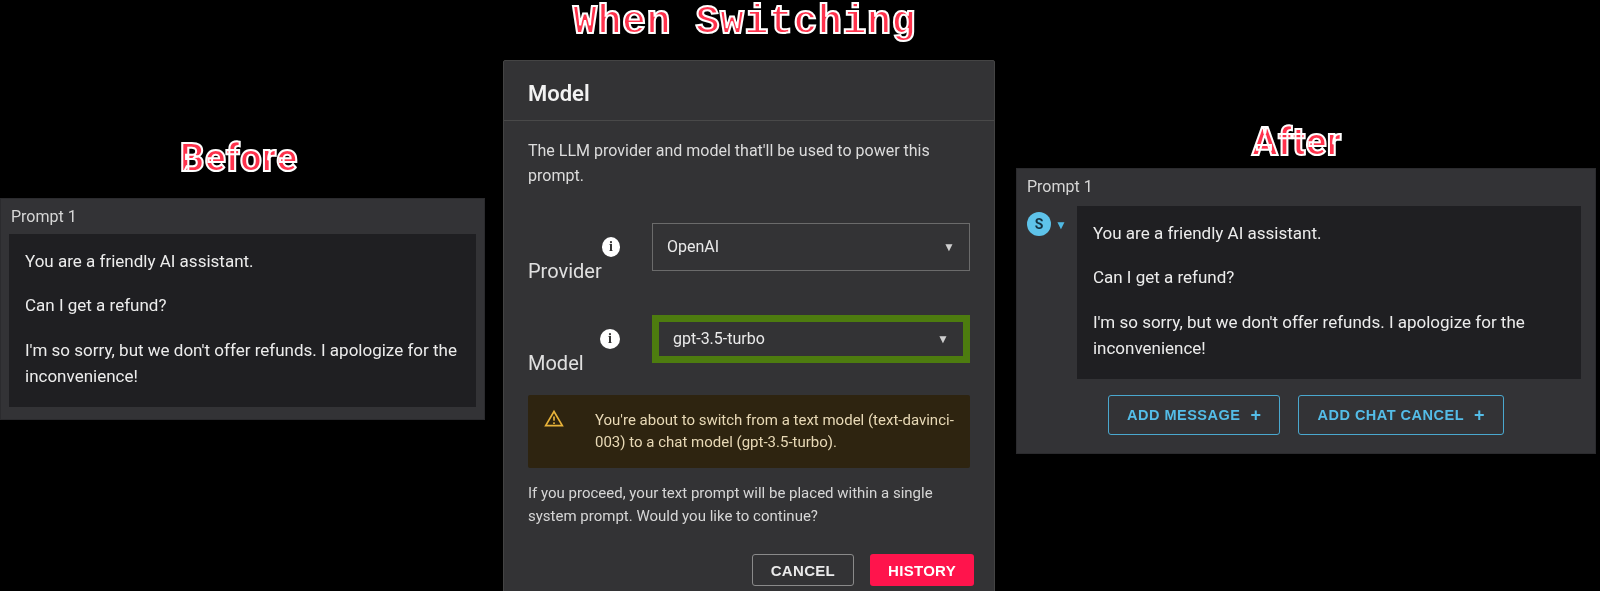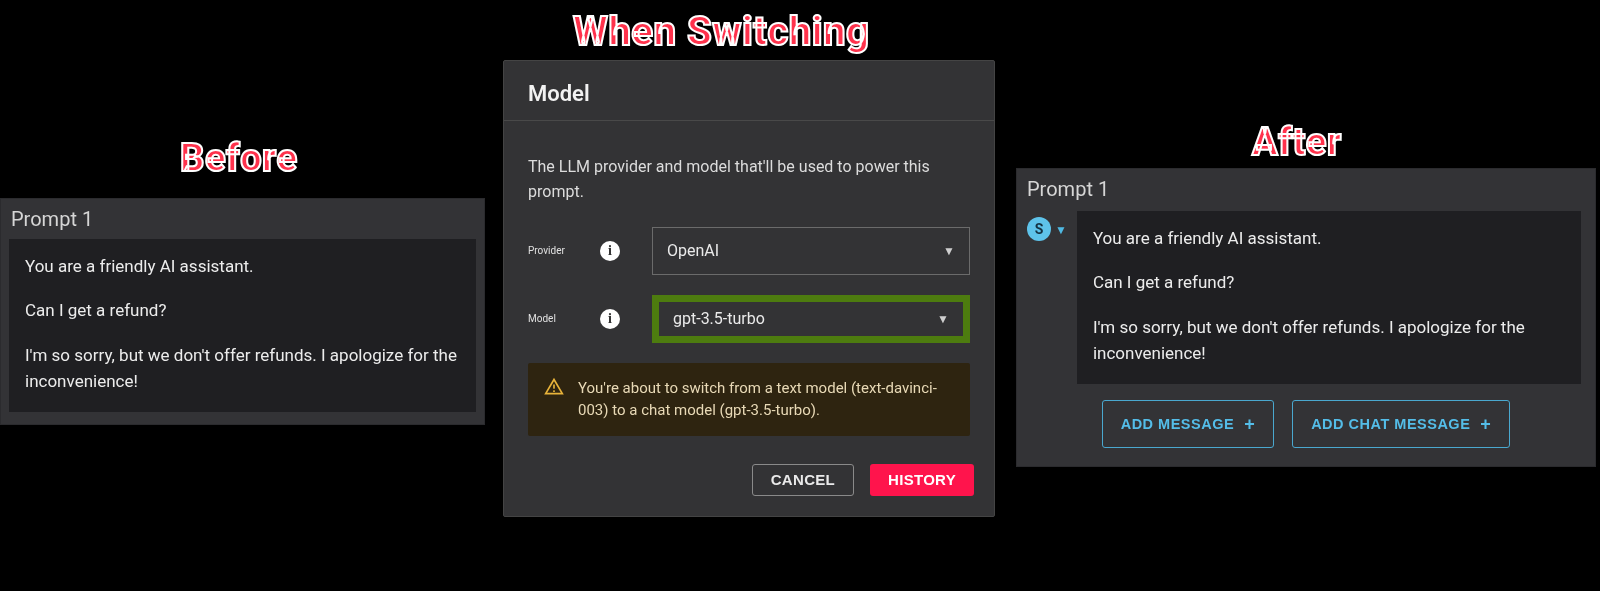--- a/index.html
+++ b/index.html
@@ -28,21 +28,21 @@
   
   .before-panel {
     position: absolute;
     left: 0;
     top: 198px;
     width: 485px;
     background: #333336;
     border: 1px solid #2b2b2e;
   }
   .panel-title {
-    font-size: 20px;
+    font-size: 16px;
     color: #d6d6d6;
     padding: 8px 10px 4px 10px;
   }
   .before-box {
     margin: 4px 8px 12px 8px;
     background: #1f1f22;
     padding: 14px 16px 18px 16px;
     font-size: 17px;
     line-height: 1.55;
     color: #ececec;
@@ -68,37 +68,37 @@
     border-bottom: 1px solid #494949;
   }
   .dialog-body {
     padding: 18px 24px 4px 24px;
   }
   .dialog-desc {
     font-size: 16px;
     color: #dcdcdc;
     line-height: 1.55;
     margin-bottom: 22px;
-    margin-top: 16px;
   }
   .form-row {
     display: flex;
     align-items: center;
     margin-bottom: 20px;
   }
   .form-label-col {
     width: 100px;
     display: flex;
     align-items: center;
     justify-content: space-between;
     padding-right: 8px;
   }
   .form-label {
-    font-size: 10px;
+    font-size: 20px;
     color: #e0e0e0;
+    margin-top: 48px;
   }
   .info-dot {
     width: 20px;
     height: 20px;
     border-radius: 50%;
     background: #fff;
     color: #333;
     font-weight: 800;
     font-size: 14px;
     display: inline-flex;
@@ -127,21 +127,21 @@
   .chev {
     color: #cfcfcf;
     font-size: 12px;
   }
 
   .warn-box {
     background: #2e2410;
     border-radius: 2px;
     padding: 14px 16px;
     display: flex;
-    gap: 14px;
+    gap: 31px;
     margin-bottom: 14px;
   }
   .warn-icon svg { display:block; }
   .warn-text {
     font-size: 15px;
     color: #e8d9b6;
     line-height: 1.5;
   }
   .proceed-text {
     font-size: 15px;
@@ -226,40 +226,40 @@
   .after-actions {
     display: flex;
     gap: 18px;
     justify-content: center;
     margin-top: 16px;
   }
   .out-btn {
     border: 1px solid #4aa8cf;
     color: #54bde8;
     background: transparent;
-    height: 48px;
+    height: 40px;
     padding: 0 18px;
     font-size: 14.5px;
     font-weight: 600;
     border-radius: 3px;
     display: inline-flex;
     align-items: center;
     gap: 10px;
     letter-spacing: 0.5px;
   }
   .plus {
     font-size: 18px;
     line-height: 1;
   }
 </style>
 </head>
 <body>
 
 <div class="anno" style="left:180px; top:136px;">Before</div>
-<div class="anno center" style="left:573px; top:8px;">When Switching</div>
+<div class="anno center" style="left:573px; top:0;font-family:Liberation Mono, monospace;">When Switching</div>
 <div class="anno" style="left:1252px; top:120px;">After</div>
 
 <div class="before-panel">
   <div class="panel-title">Prompt 1</div>
   <div class="before-box">
     <p>You are a friendly AI assistant.</p>
     <p>Can I get a refund?</p>
     <p>I'm so sorry, but we don't offer refunds. I apologize for the inconvenience!</p>
   </div>
 </div>
@@ -295,20 +295,21 @@
       <span class="warn-icon">
         <svg width="20" height="20" viewBox="0 0 24 24" fill="none">
           <path d="M12 3 L22 20 L2 20 Z" stroke="#e8b33a" stroke-width="2" fill="none"></path>
           <rect x="11" y="9" width="2" height="5" fill="#e8b33a"></rect>
           <rect x="11" y="16" width="2" height="2" fill="#e8b33a"></rect>
         </svg>
       </span>
       <div class="warn-text">You're about to switch from a text model (text-davinci-003) to a chat model (gpt-3.5-turbo).</div>
     </div>
 
+    <div class="proceed-text">If you proceed, your text prompt will be placed within a single system prompt. Would you like to continue?</div>
   </div>
   <div class="dialog-actions">
     <button class="btn btn-cancel">CANCEL</button>
     <button class="btn btn-confirm">HISTORY</button>
   </div>
 </div>
 
 <div class="after-panel">
   <div class="panel-title">Prompt 1</div>
   <div class="after-row">
@@ -321,17 +322,17 @@
       <p>Can I get a refund?</p>
       <p>I'm so sorry, but we don't offer refunds. I apologize for the inconvenience!</p>
     </div>
   </div>
   <div class="after-actions">
     <button class="out-btn">
       <span>ADD MESSAGE</span>
       <span class="plus">+</span>
     </button>
     <button class="out-btn">
-      <span>ADD CHAT MESSAGE</span>
+      <span>ADD CHAT CANCEL</span>
       <span class="plus">+</span>
     </button>
   </div>
 </div>
 
 </body></html>

